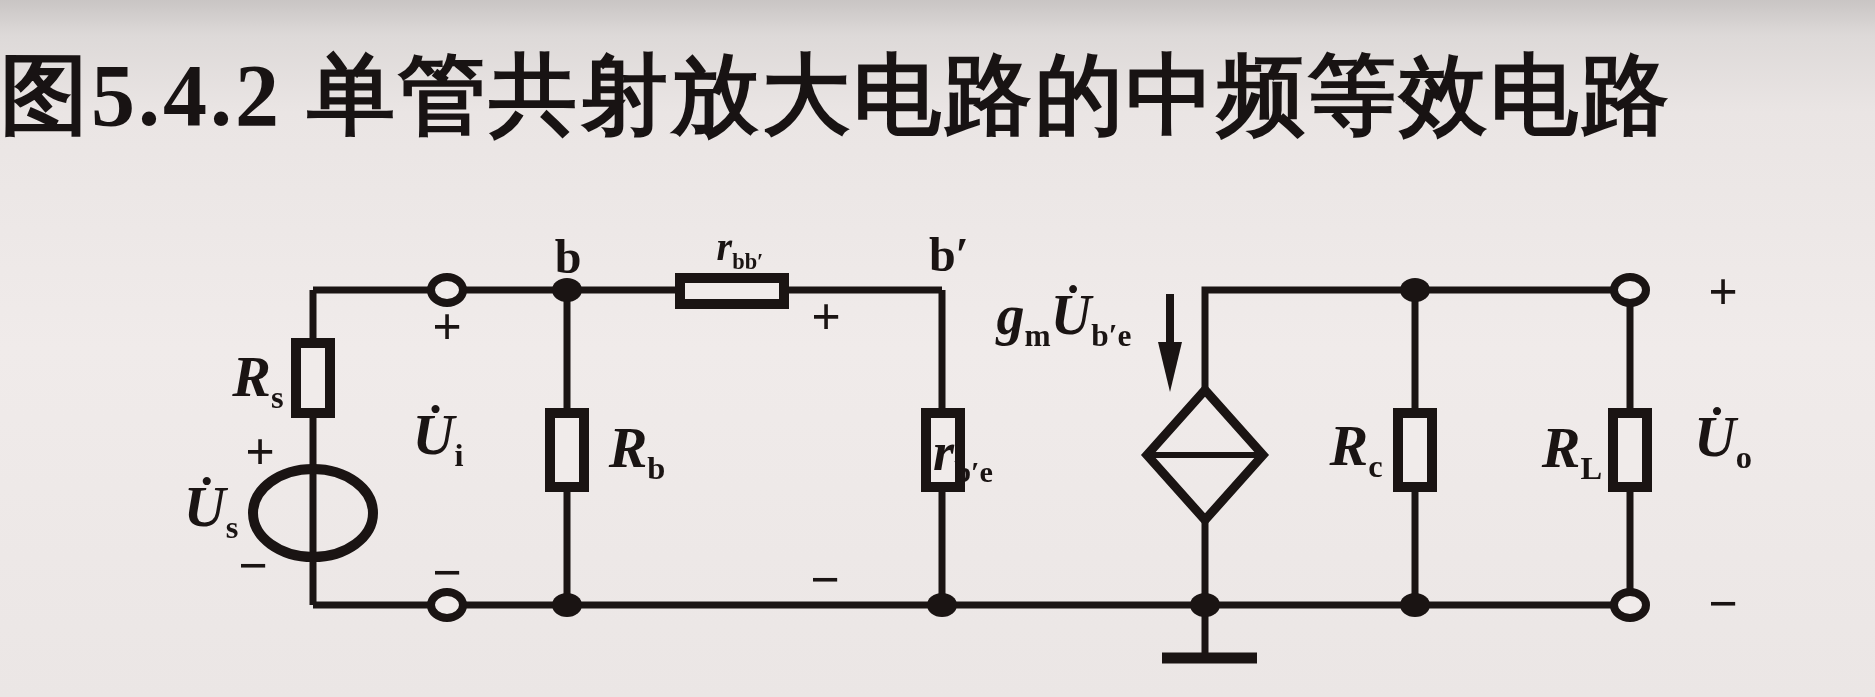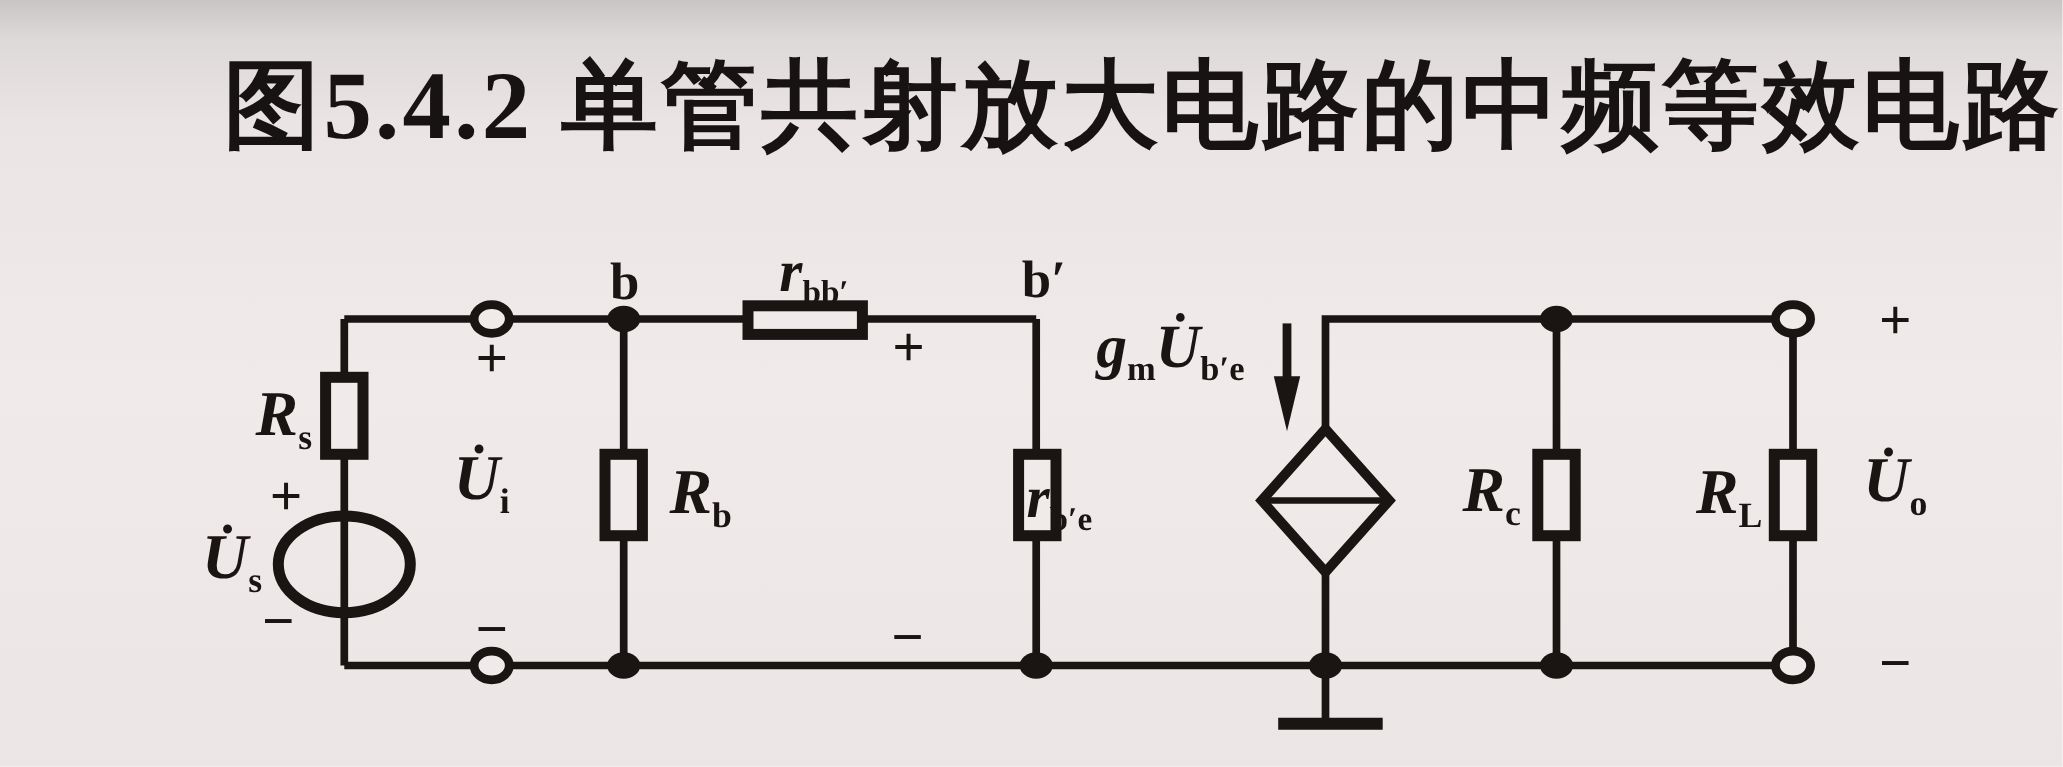--- a/index.html
+++ b/index.html
@@ -7,21 +7,21 @@
     position:relative;
     width:1875px;height:697px;
     overflow:hidden;
     background:linear-gradient(180deg,#c9c5c4 0%,#ddd9d8 5%,#eae5e4 16%,#f0ebea 50%,#ebe6e5 100%);
     font-family:"Liberation Serif",serif;
     color:#1a1413;
   }
   .title{
     position:absolute;
     top:36px;left:0;width:100%;
-    text-align:right;
+    text-align:left;
     font-size:88px;
     font-weight:bold;
     letter-spacing:3px;
     white-space:nowrap;
     color:#181313;
   }
   svg.circuit{position:absolute;left:0;top:0;}
   .lbl{
     position:absolute;
     transform:translate(-50%,-50%);
@@ -101,21 +101,21 @@
     <ellipse cx="567" cy="605" rx="15" ry="12" fill="#1a1413"></ellipse>
     <ellipse cx="942" cy="605" rx="15" ry="12" fill="#1a1413"></ellipse>
     <ellipse cx="1205" cy="605" rx="15" ry="12" fill="#1a1413"></ellipse>
     <ellipse cx="1415" cy="605" rx="15" ry="12" fill="#1a1413"></ellipse>
   </svg>
 
   <div class="lbl" style="left:258px;top:381px"><span class="lvar"><i>R</i></span><sub>s</sub></div>
   <div class="lbl" style="left:211px;top:511px"><span class="lvar dotted"><i>U</i></span><sub>s</sub></div>
   <div class="lbl" style="left:438px;top:439px"><span class="lvar dotted"><i>U</i></span><sub>i</sub></div>
   <div class="lbl" style="left:637px;top:452px"><span class="lvar"><i>R</i></span><sub>b</sub></div>
-  <div class="lbl" style="left:740px;top:250px;font-size:54px"><span class="lvar"><i>r</i></span><sub>bb′</sub></div>
+  <div class="lbl" style="left:740px;top:250px;font-size:40px"><span class="lvar"><i>r</i></span><sub>bb′</sub></div>
   <div class="lbl" style="left:963px;top:456px;font-size:54px"><span class="lvar"><i>r</i></span><sub>b′e</sub></div>
   <div class="lbl" style="left:1064px;top:319px;font-size:56px"><i>g</i><sub>m</sub><span class="lvar dotted"><i>U</i></span><sub>b′e</sub></div>
   <div class="lbl" style="left:1356px;top:450px"><span class="lvar"><i>R</i></span><sub>c</sub></div>
   <div class="lbl" style="left:1572px;top:452px"><span class="lvar"><i>R</i></span><sub>L</sub></div>
   <div class="lbl" style="left:1723px;top:441px"><span class="lvar dotted"><i>U</i></span><sub>o</sub></div>
 
   <div class="lbl node-lbl" style="left:568px;top:257px">b</div>
   <div class="lbl node-lbl" style="left:949px;top:255px">b′</div>
 
   <div class="lbl sign" style="left:260px;top:452px">+</div>

